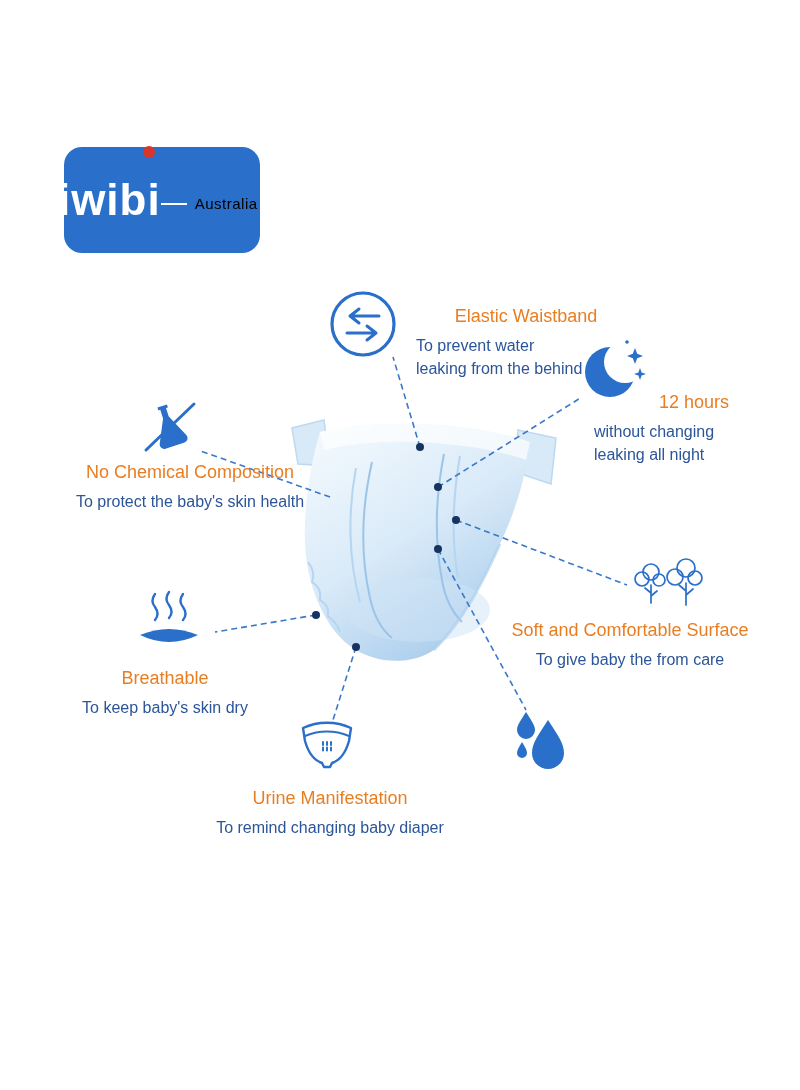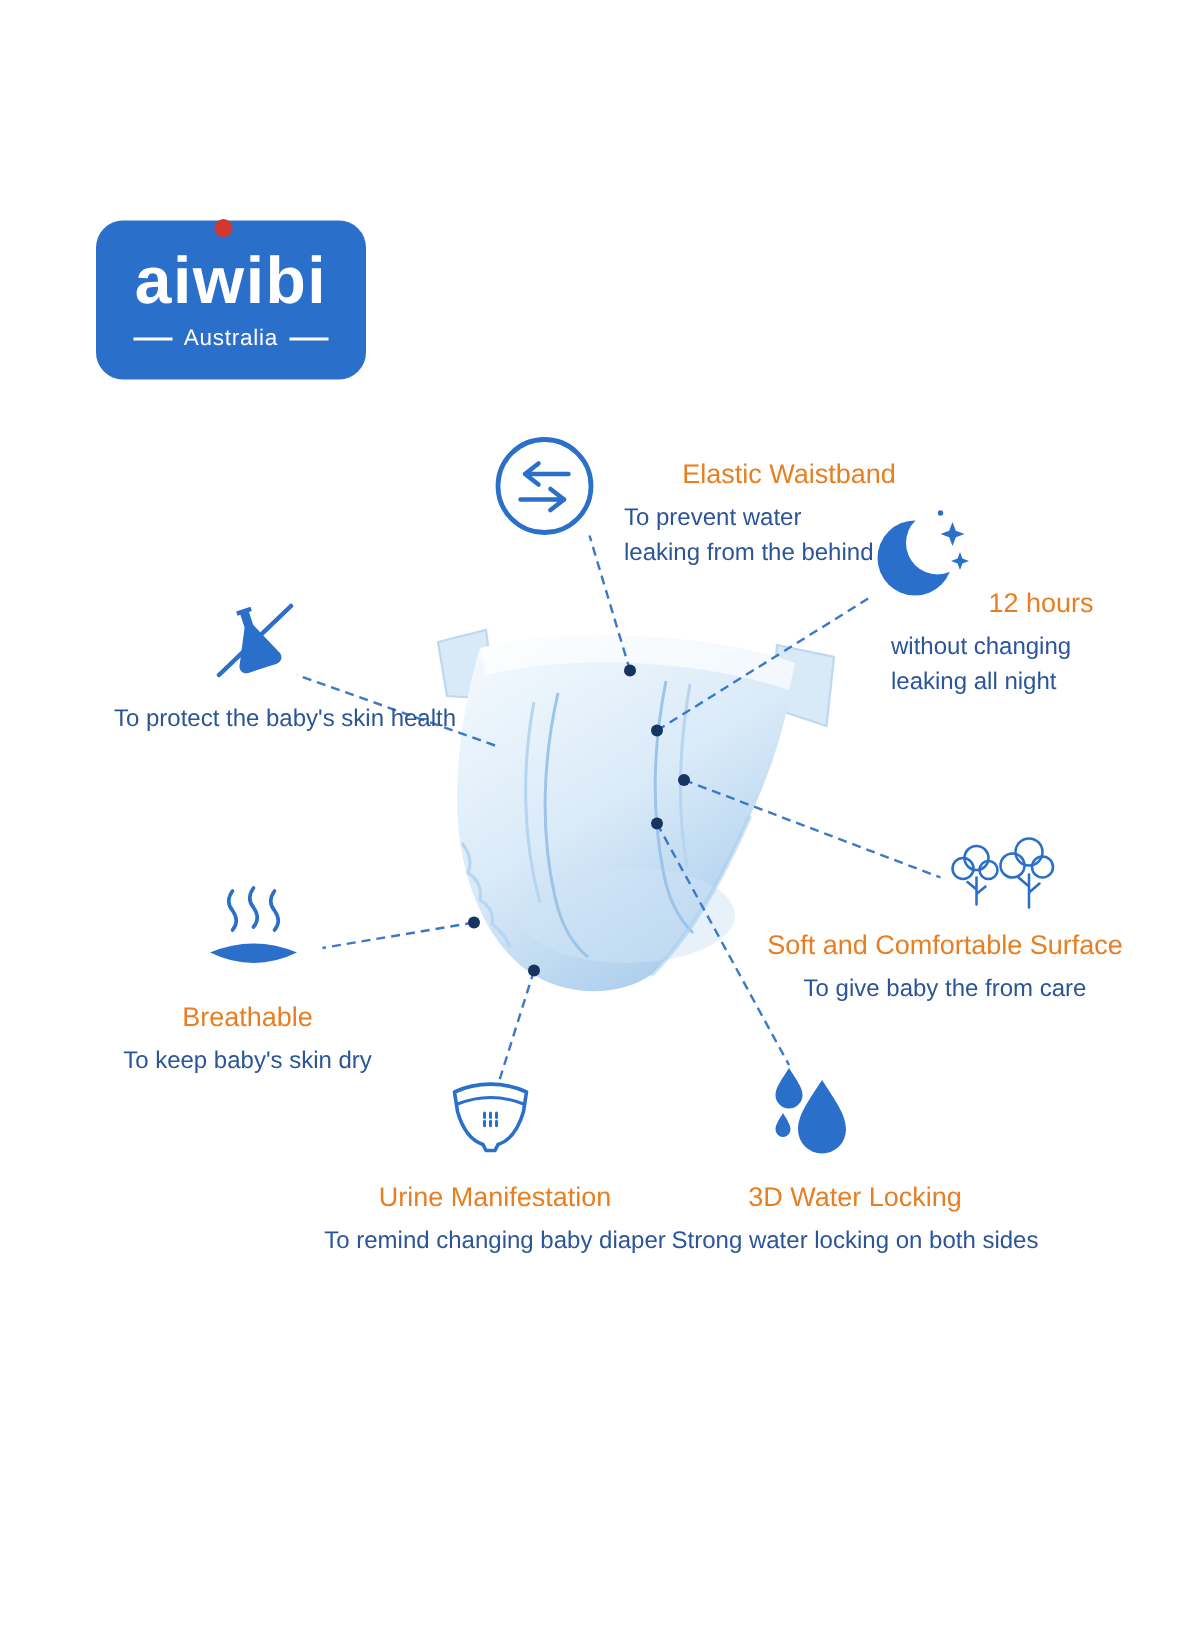--- a/index.html
+++ b/index.html
@@ -5,35 +5,35 @@
   * { margin:0; padding:0; box-sizing:border-box; }
   html,body { background:#ffffff; }
   .canvas {
     position:relative; width:800px; height:1090px; margin:0 auto;
     background:#ffffff; font-family:"Liberation Sans", sans-serif;
     overflow:hidden;
   }
 
   
   .logo {
-    position:absolute; left:64px; top:147px; width:180px; height:106px;
+    position:absolute; left:64px; top:147px; width:196px; height:106px;
     background:var(--brand-blue,#2a6fc9); border-radius:18px;
-    display:flex; flex-direction:column; align-items:center; justify-content:center;
+    display:flex; align-items:center; justify-content:center;
   }
   .logo-brand {
     position:relative; color:#fff; font-weight:bold; font-size:44px;
     line-height:1; letter-spacing:1px;
   }
   .logo-dot {
     position:absolute; left:79px; top:-1px; width:12px; height:12px;
     border-radius:50%; background:var(--dot-red,#d6362b);
   }
   .logo-sub { display:flex; align-items:center; gap:8px; margin-top:7px; }
   .logo-sub .rule { width:26px; height:2px; background:#ffffff; }
-  .logo-region { color:#ffffff; font-size:15px; letter-spacing:0.5px; }
+  .logo-region { color:#000000; font-size:15px; letter-spacing:0.5px; }
 
   
   .diaper-art { position:absolute; left:268px; top:402px; width:300px; height:272px; }
   .lines { position:absolute; left:0; top:0; width:800px; height:1090px; pointer-events:none; color:var(--line-blue,#3a78c8); }
 
   
   .icon { position:absolute; color:var(--brand-blue,#2a6fc9); }
   .icon svg { display:block; width:100%; height:100%; }
   .text-block { position:absolute; }
   .center { text-align:center; }
@@ -163,20 +163,21 @@
 
   <div class="icon" id="icon-chemical">
     <svg viewBox="0 0 58 58">
       <g transform="rotate(-18 29 29)">
         <path d="M24,7 h10 v3 h-2 v9 l11,23 a4.5,4.5 0 0 1 -4,6.5 h-20 a4.5,4.5 0 0 1 -4,-6.5 l11,-23 v-9 h-2 z" fill="currentColor"></path>
       </g>
       <line x1="6" y1="52" x2="54" y2="6" stroke="currentColor" stroke-width="3" stroke-linecap="round"></line>
     </svg>
   </div>
   <div class="text-block center" id="text-chemical">
+    <div class="feature-title">No Chemical Composition</div>
     <div class="feature-desc">To protect the baby's skin health</div>
   </div>
 
   <div class="icon" id="icon-soft">
     <svg viewBox="0 0 78 52">
       <g fill="none" stroke="currentColor" stroke-width="1.7" stroke-linecap="round">
         <circle cx="14" cy="22" r="7"></circle>
         <circle cx="23" cy="15" r="8"></circle>
         <circle cx="31" cy="23" r="6"></circle>
         <path d="M23,28 v18 M23,36 l-6,-5 M23,39 l6,-5"></path>
@@ -225,18 +226,14 @@
     <div class="feature-desc">To remind changing baby diaper</div>
   </div>
 
   <div class="icon" id="icon-water">
     <svg viewBox="0 0 58 66">
       <path d="M36,12 C45,26 52,35 52,45 a16,16 0 0 1 -32,0 C20,35 27,26 36,12 Z" fill="currentColor"></path>
       <path d="M14,4 C19,12 23,17 23,22 a9,9 0 0 1 -18,0 C5,17 9,12 14,4 Z" fill="currentColor"></path>
       <path d="M10,34 C13,39 15,42 15,45 a5,5 0 0 1 -10,0 C5,42 7,39 10,34 Z" fill="currentColor"></path>
     </svg>
   </div>
-  <div class="text-block center" id="text-water">
-    <div class="feature-title">3D Water Locking</div>
-    <div class="feature-desc">Strong water locking on both sides</div>
-  </div>
 
 </div>
 
 </body></html>

